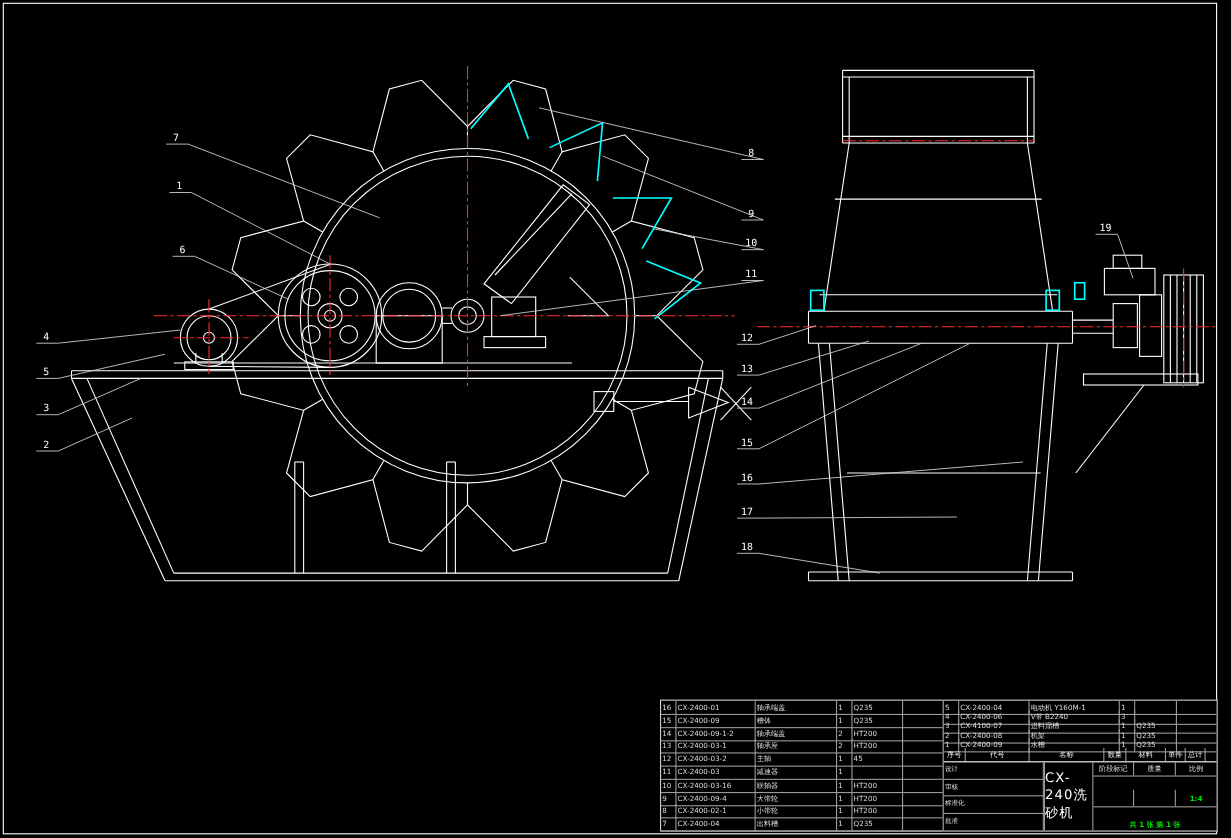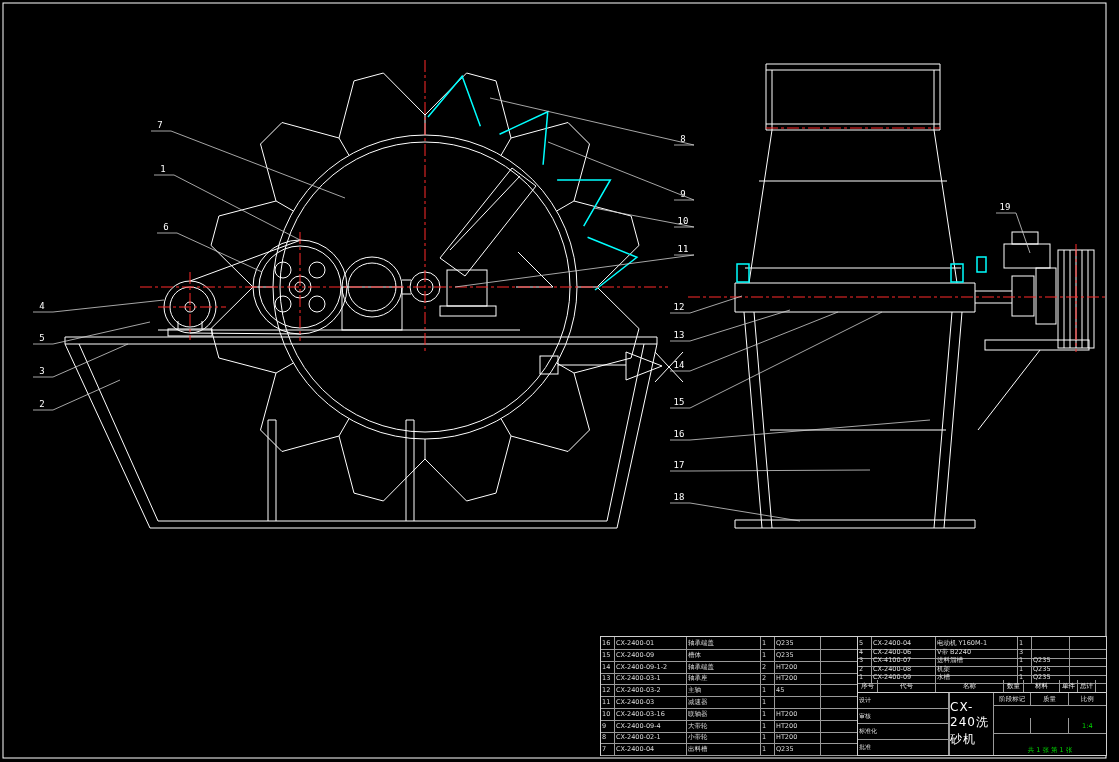--- a/index.html
+++ b/index.html
@@ -34,21 +34,21 @@
   .tb-mini .bom-cell:last-child{border-bottom:none;}
   .tb-title{display:flex;align-items:center;justify-content:center;font-size:12px;color:#fff;
             border-right:1px solid #9a9a9a;letter-spacing:1px;}
   .tb-right{display:grid;grid-template-rows:13px 16px 1fr;font-size:6.5px;gap:12px;}
   .tb-right-row{display:grid;grid-template-columns:1fr 1fr 1fr;border-bottom:1px solid #9a9a9a;}
   .tb-right-row:last-child{border-bottom:none;}
   .tb-right-row span{display:flex;align-items:center;justify-content:center;overflow:hidden;
             border-right:1px solid #9a9a9a;}
   .tb-right-row span:last-child{border-right:none;}
   .tb-sheet{display:flex;align-items:center;justify-content:center;}
-  .green{color:#00dd00;}
+  .green{color:#00dd00;font-weight:bold;}
 </style>
 </head>
 <body>
 
 <div class="sheet">
 
   <svg id="dwg" width="1119" height="762" viewBox="0 0 1119 762">
 
     <rect class="w" x="3" y="3" width="1103" height="755"></rect>
 

